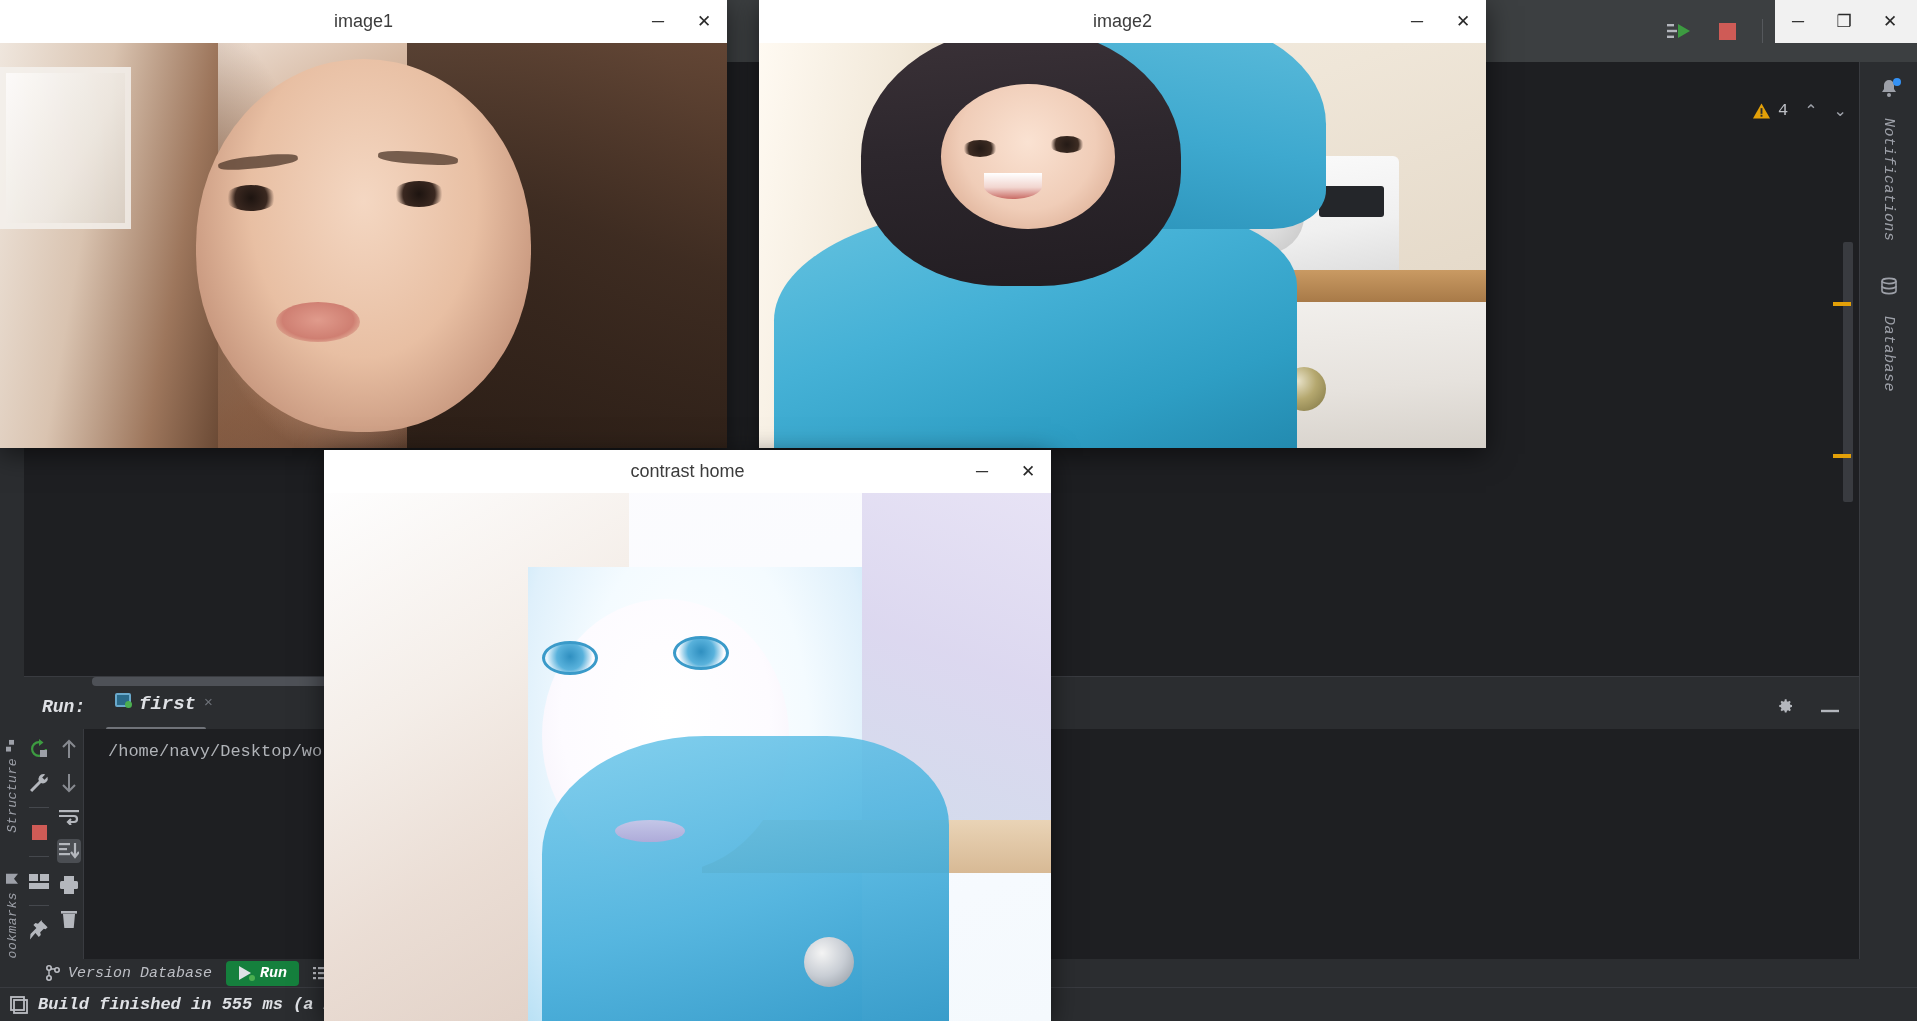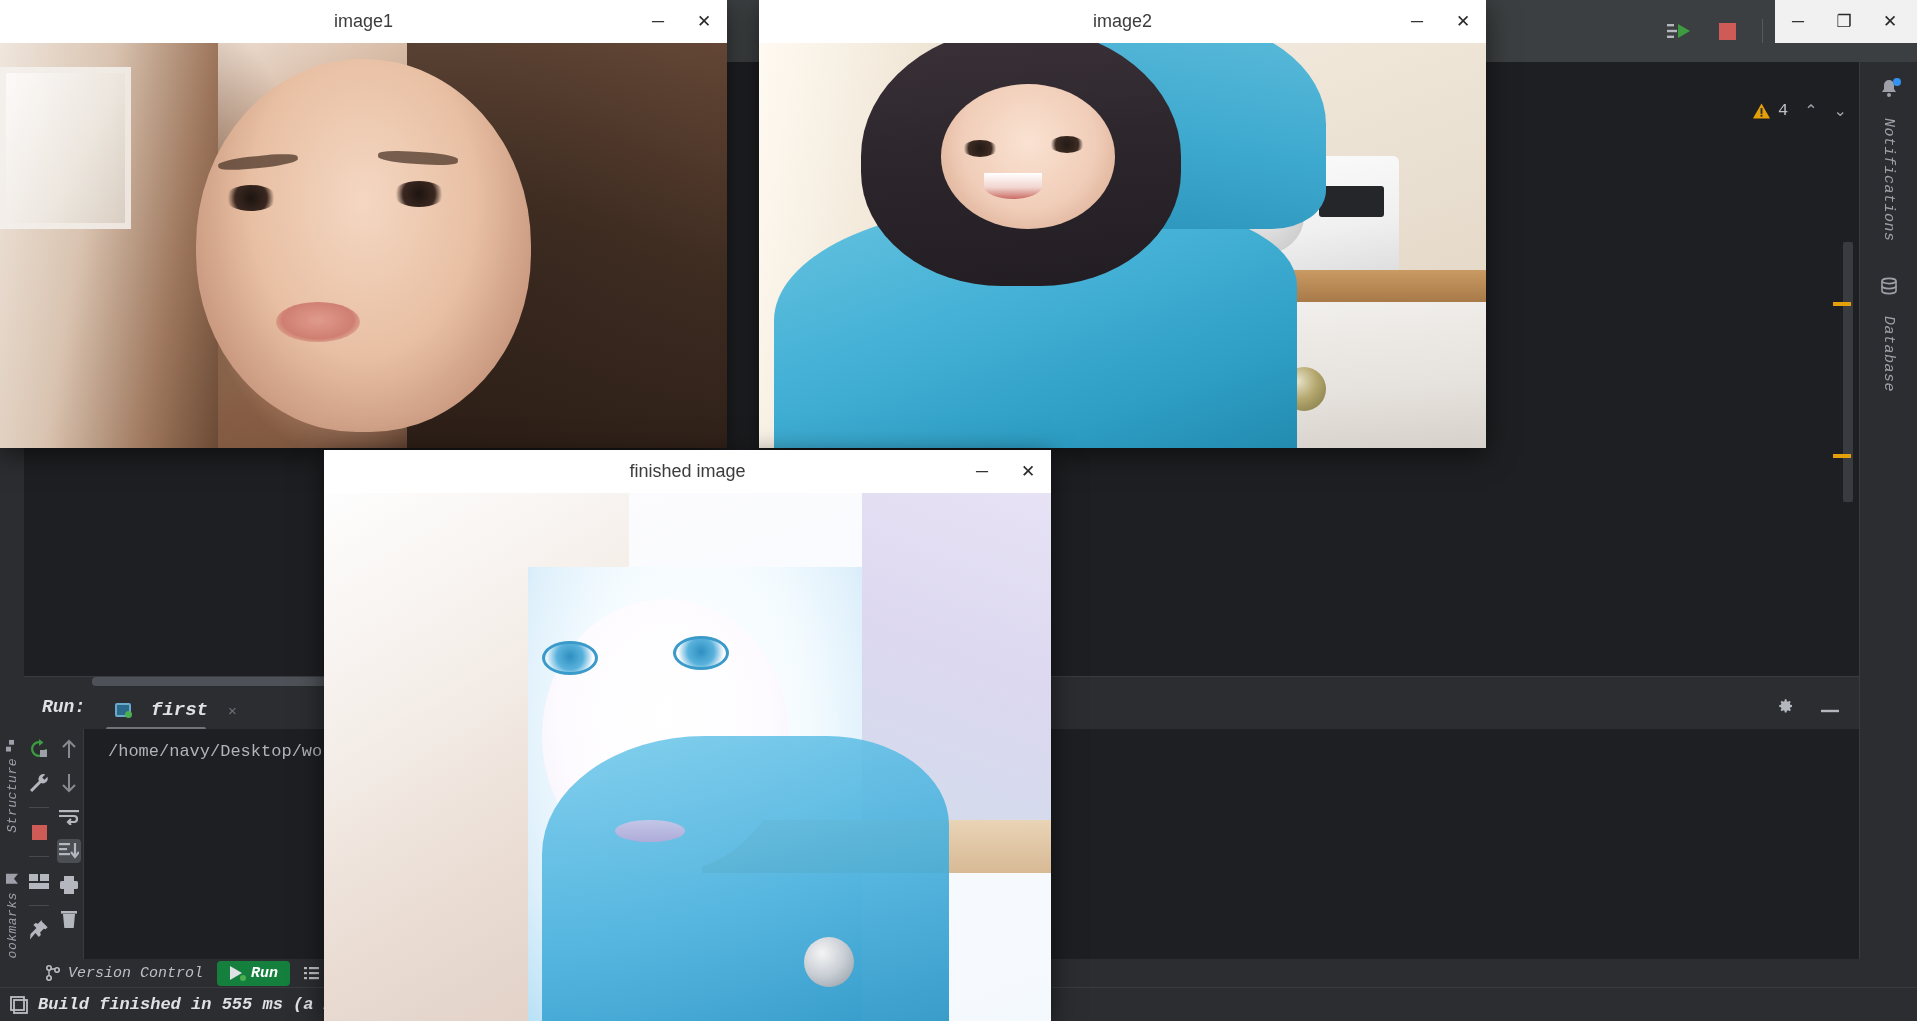--- a/index.html
+++ b/index.html
@@ -105,21 +105,21 @@
     background:#4e5157; border-radius:4px;
   }
   .run-head { position:absolute; left:0; top:14px; right:0; height:38px; }
   .run-label {
     position:absolute; left:18px; top:6px;
     font-family:"Liberation Mono", monospace; font-size:18px;
     font-style:italic; font-weight:bold; color:#dfe1e5;
   }
   .run-tab {
     position:absolute; left:85px; top:2px; height:34px;
-    display:flex; align-items:center; gap:20px; padding:0 6px; cursor:pointer;
+    display:flex; gap:8px; padding:0 6px; cursor:pointer;
   }
   .run-tab-ico { position:relative; width:16px; height:14px;
                  border:2px solid #6aa9cc; border-radius:2px; background:#2b6a8a;}
   .run-tab-ico::after{ content:""; position:absolute; right:-3px; bottom:-3px;
                        width:7px; height:7px; border-radius:50%; background:#4caf50;}
   .run-tab-name {
     font-family:"Liberation Mono", monospace; font-size:19px;
     font-style:italic; font-weight:bold; color:#dfe1e5;
   }
   .run-tab-close { color:#6f737a; font-size:15px; cursor:pointer; }
@@ -513,21 +513,21 @@
     </div>
 
     <div class="bottom-tabs">
       <div class="btab">
         <svg width="14" height="16" viewBox="0 0 14 16">
           <circle cx="3" cy="3" r="2.2" fill="none" stroke="#bcbec4" stroke-width="1.6"></circle>
           <circle cx="3" cy="13" r="2.2" fill="none" stroke="#bcbec4" stroke-width="1.6"></circle>
           <circle cx="11" cy="5" r="2.2" fill="none" stroke="#bcbec4" stroke-width="1.6"></circle>
           <path d="M3 5v6M5 4h4" stroke="#bcbec4" stroke-width="1.4" fill="none"></path>
         </svg>
-        <span>Version Control</span>
+        <span>Version Database</span>
       </div>
       <div class="btab active">
         <span style="position:relative;display:inline-flex">
           <svg width="14" height="14" viewBox="0 0 14 14">
             <polygon points="1,0 13,7 1,14" fill="#dfe1e5"></polygon>
           </svg>
           <span style="position:absolute;right:-3px;bottom:-1px;width:6px;height:6px;border-radius:50%;background:#4caf50;"></span>
         </span>
         <span>Run</span>
       </div>
@@ -617,21 +617,21 @@
         <div class="p2-face"></div>
         <div class="p2-eye" style="left:28%; top:24%;"></div>
         <div class="p2-eye" style="left:40%; top:23%;"></div>
         <div class="p2-smile"></div>
       </div>
     </div>
   </div>
 
   <div class="win" style="left:324px; top:450px; width:727px; height:571px; z-index:30;">
     <div class="win-title">
-      <span class="win-title-text">finished image</span>
+      <span class="win-title-text">contrast home</span>
       <div class="win-btns">
         <div class="win-btn">─</div>
         <div class="win-btn">✕</div>
       </div>
     </div>
     <div class="win-canvas" style="height:528px;">
       <div class="photo3">
         <div class="p3-a"></div>
         <div class="p3-b"></div>
         <div class="p3-c"></div>

